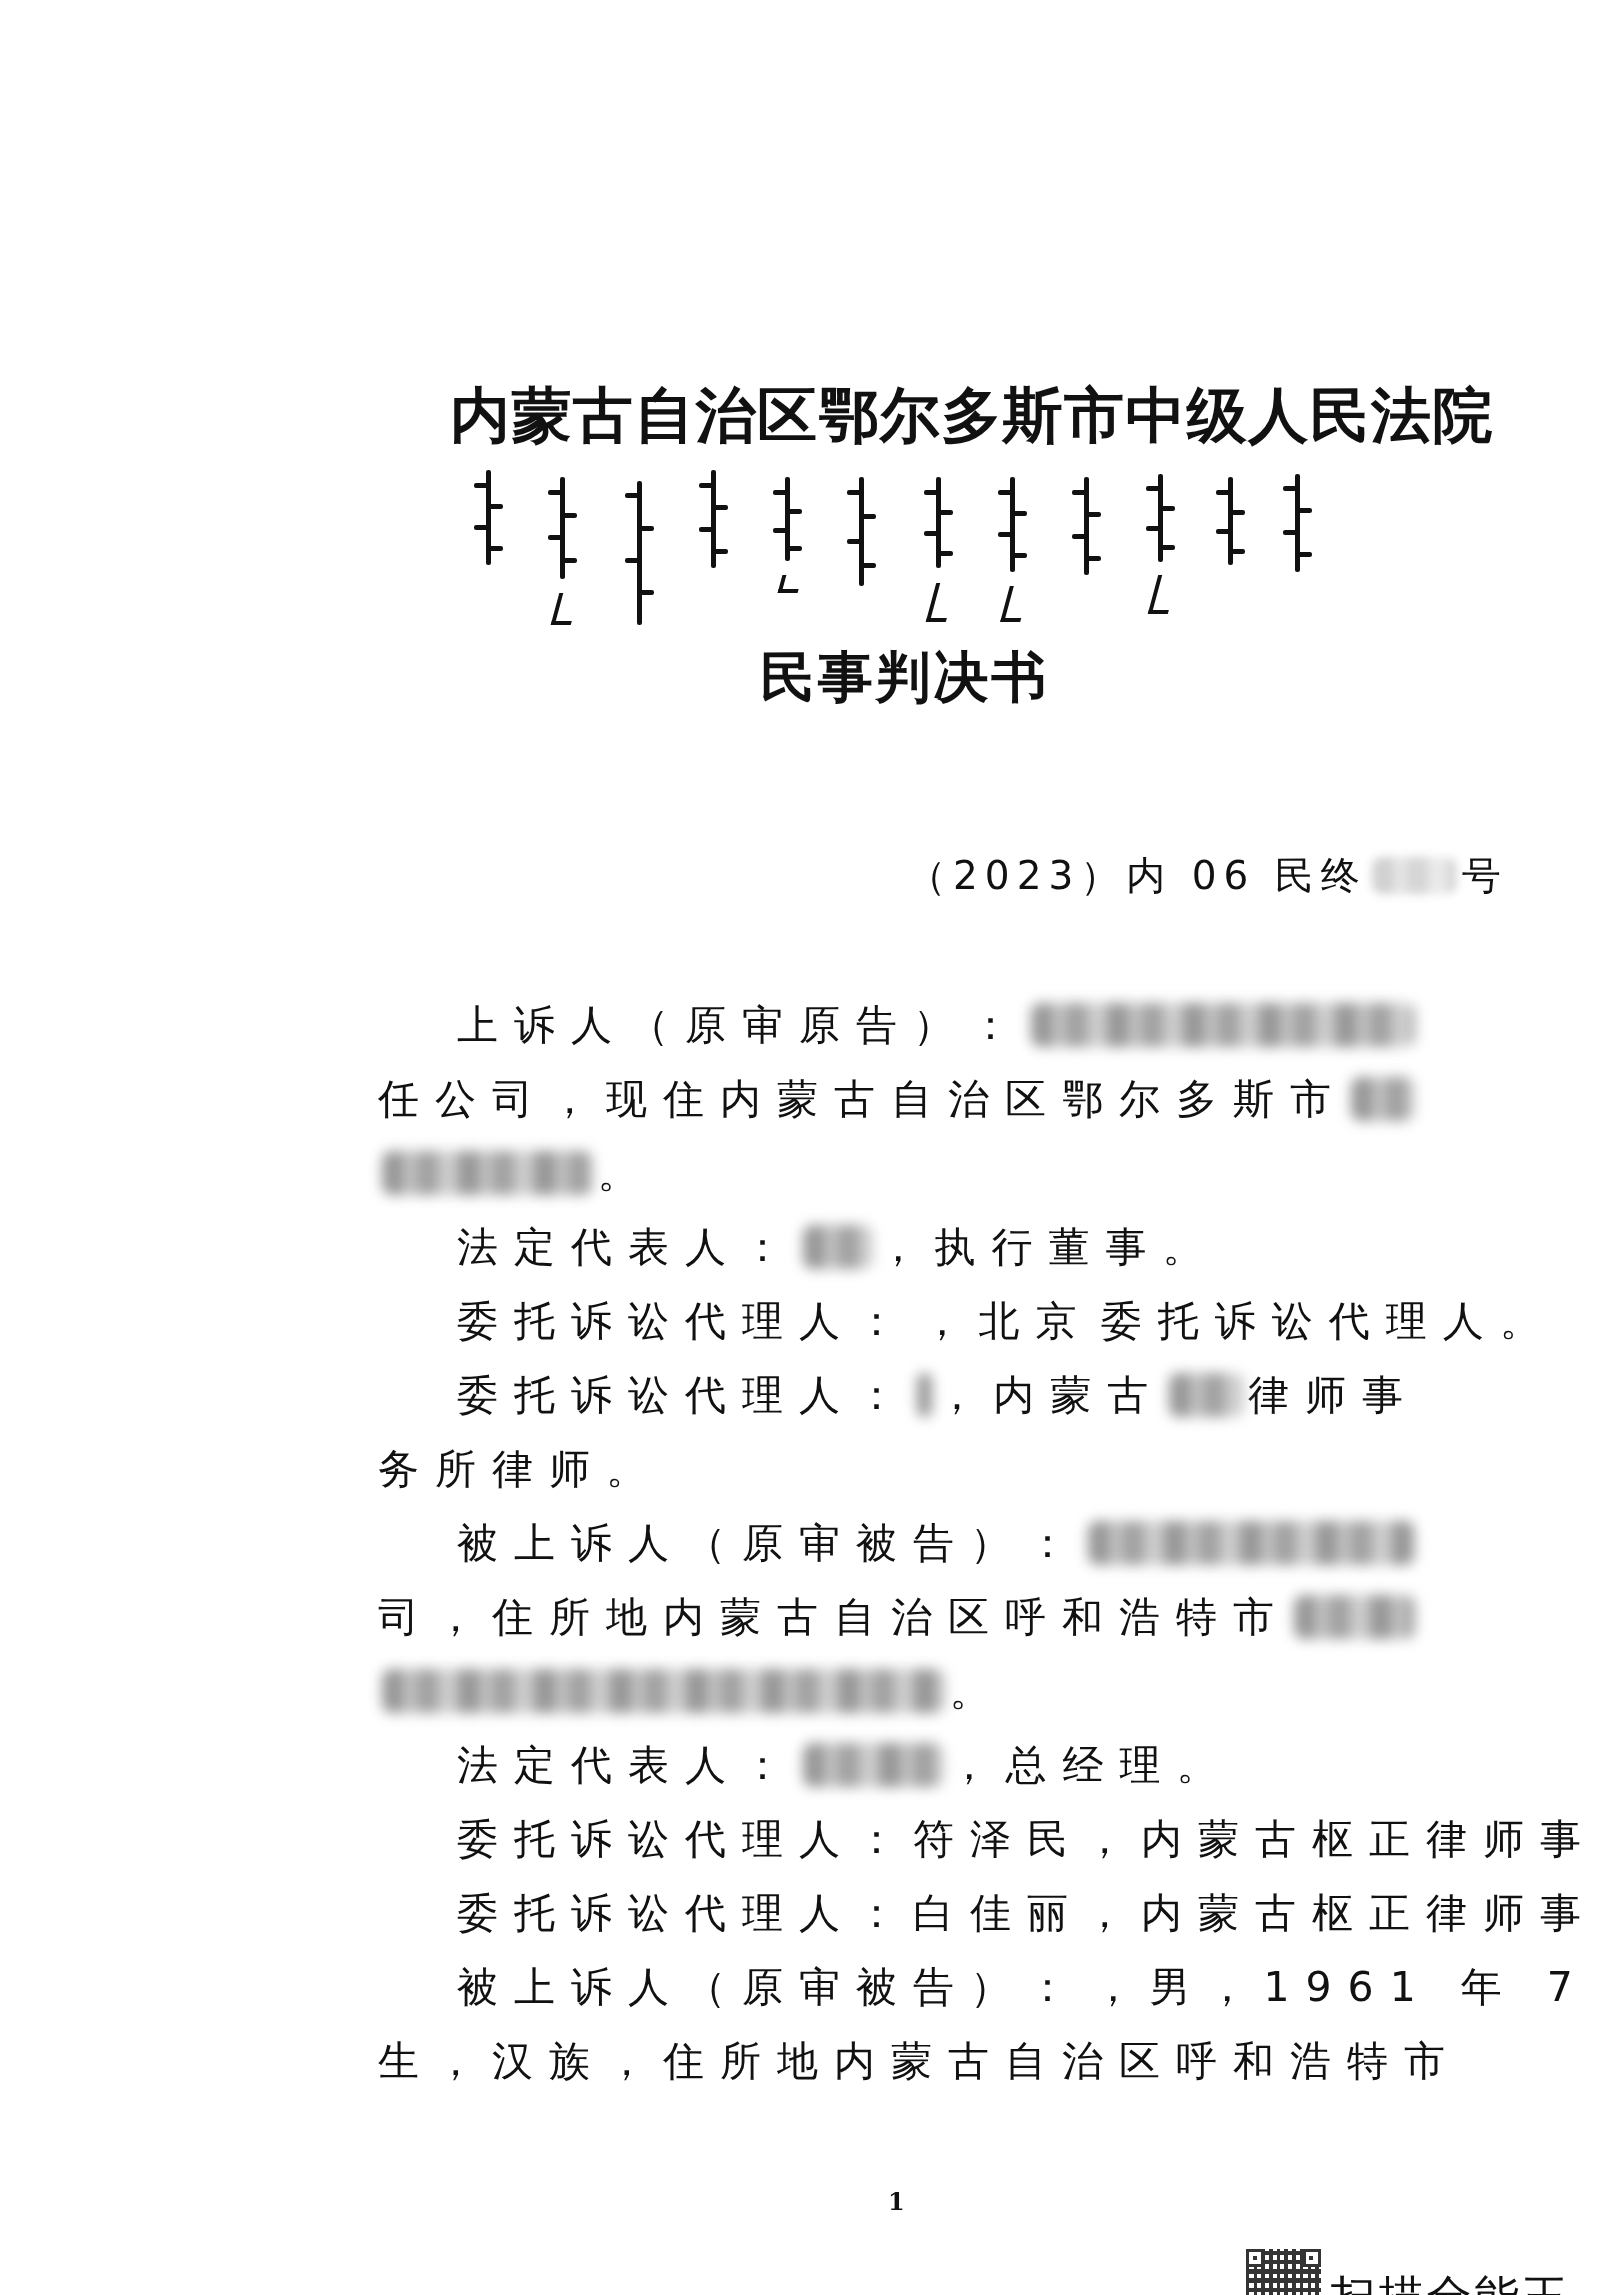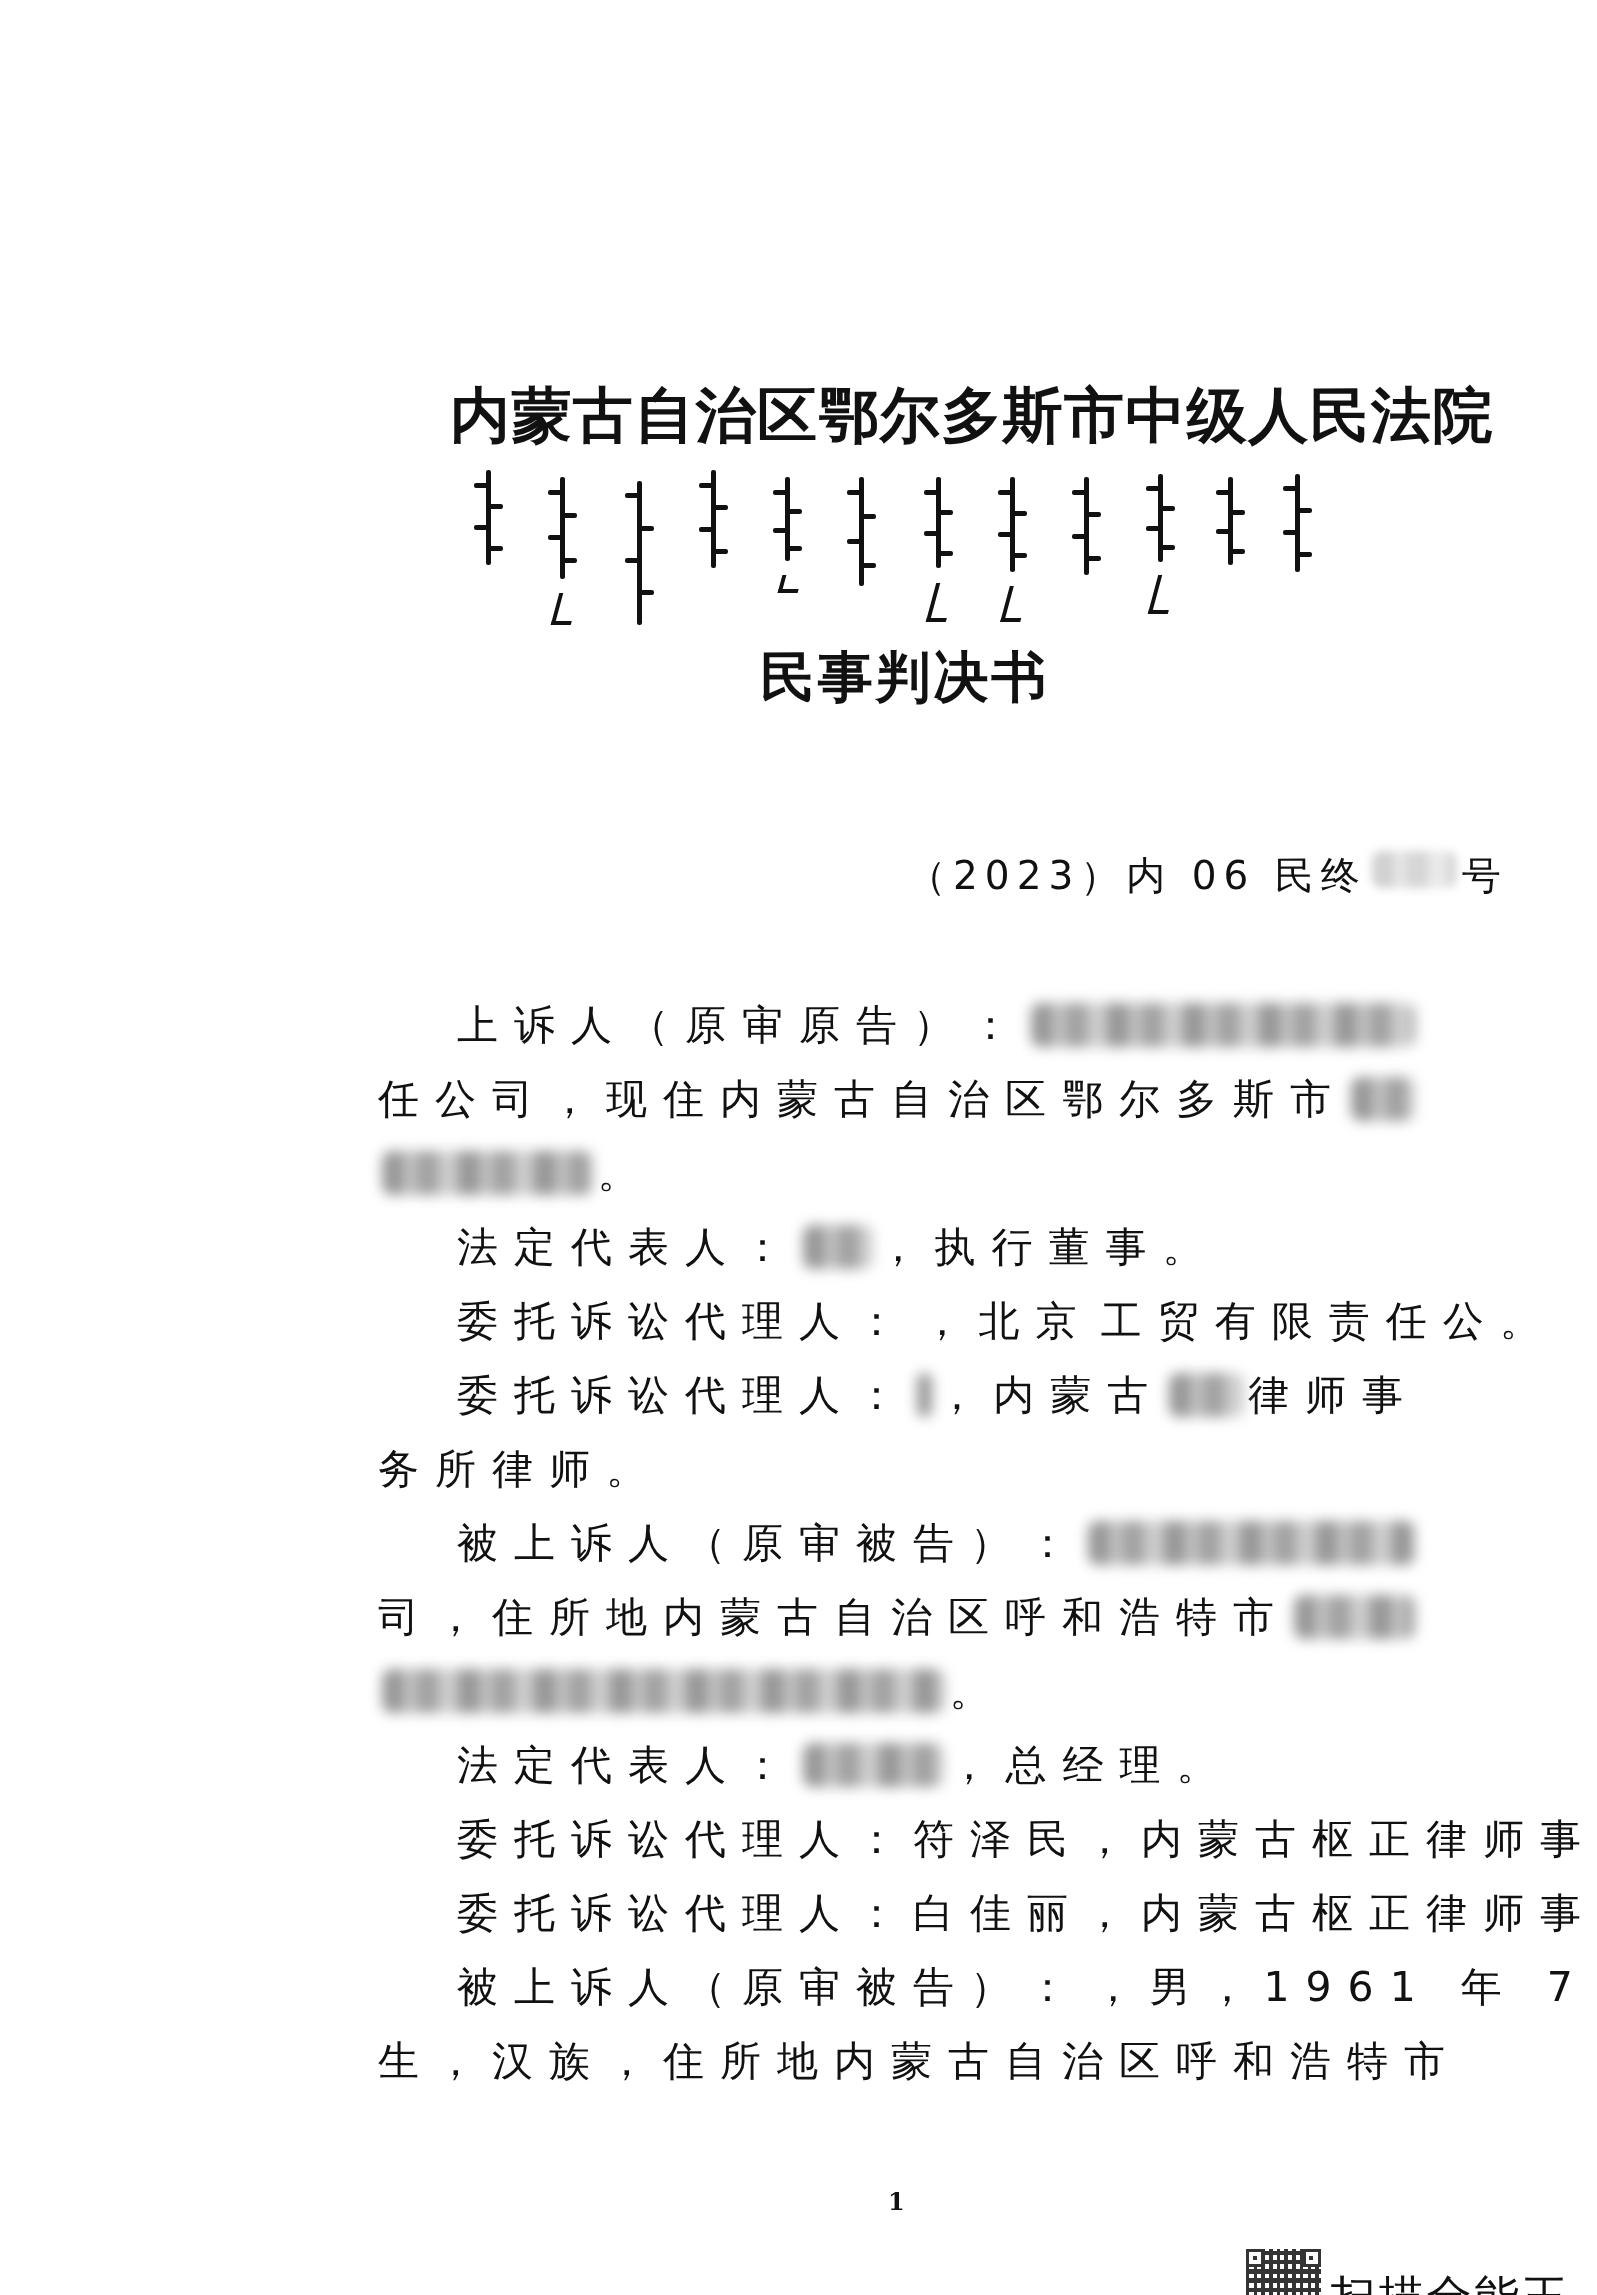--- a/index.html
+++ b/index.html
@@ -16,21 +16,21 @@
   .mongol-stem { width:4.9px; background:#111; border-radius:2.1px; }
   .mongol-tooth { width:15.5px; height:4.9px; background:#111; border-radius:2.1px; margin-top:-1.4px; }
   .mongol-seg { position:absolute; left:2.8px; width:15.5px; }
 
   .doc-type { position:absolute; left:760px; top:643px; width:267px; text-align:center;
     font-size:55px; font-weight:bold; letter-spacing:2.8px; line-height:68px; white-space:nowrap;
     font-family:"DejaVu Sans","Liberation Sans",sans-serif; }
 
   .case-no { position:absolute; left:907px; top:851px; height:49px; white-space:nowrap;
     font-size:39px; line-height:49px; letter-spacing:7px;
-    font-family:"DejaVu Sans","Liberation Sans",sans-serif; display:flex; align-items:flex-start; }
+    font-family:"DejaVu Sans","Liberation Sans",sans-serif; display:flex; align-items:center; }
 
   .body { position:absolute; left:378px; top:988px; width:1041px; }
   .line { position:relative; height:74px; line-height:74px; white-space:nowrap;
     font-size:41px; letter-spacing:16px;
     font-family:"DejaVu Sans","Liberation Sans",sans-serif; display:flex; align-items:center; }
   .line.indent { padding-left:79px; }
   .redact { display:inline-block; height:44px; border-radius:9.8px;
     background:repeating-linear-gradient(90deg, #7d7d7d 0 21px, #b4b4b4 21px 35px, #8a8a8a 35px 56px, #c2c2c2 56px 76px);
     filter:blur(6.3px); opacity:0.8; vertical-align:middle; margin:0 4.2px; }
 
@@ -171,21 +171,21 @@
       <div class="line indent">
         <span>法定代表人：</span>
         <span class="redact" style="width: 70px;"></span>
         <span>，执行董事。</span>
       </div>
       <div class="line indent">
         <span>委托诉讼代理人：</span>
         <span class="redact" style="width: 141px;"></span>
         <span>，北京</span>
         <span class="redact" style="width: 70px;"></span>
-        <span>工贸有限责任公。</span>
+        <span>委托诉讼代理人。</span>
       </div>
       <div class="line indent">
         <span>委托诉讼代理人：</span>
         <span class="redact" style="width: 70px;"></span>
         <span>，内蒙古</span>
         <span class="redact" style="width: 352px;"></span>
         <span>律师事</span>
       </div>
       <div class="line">
         <span>务所律师。</span>

